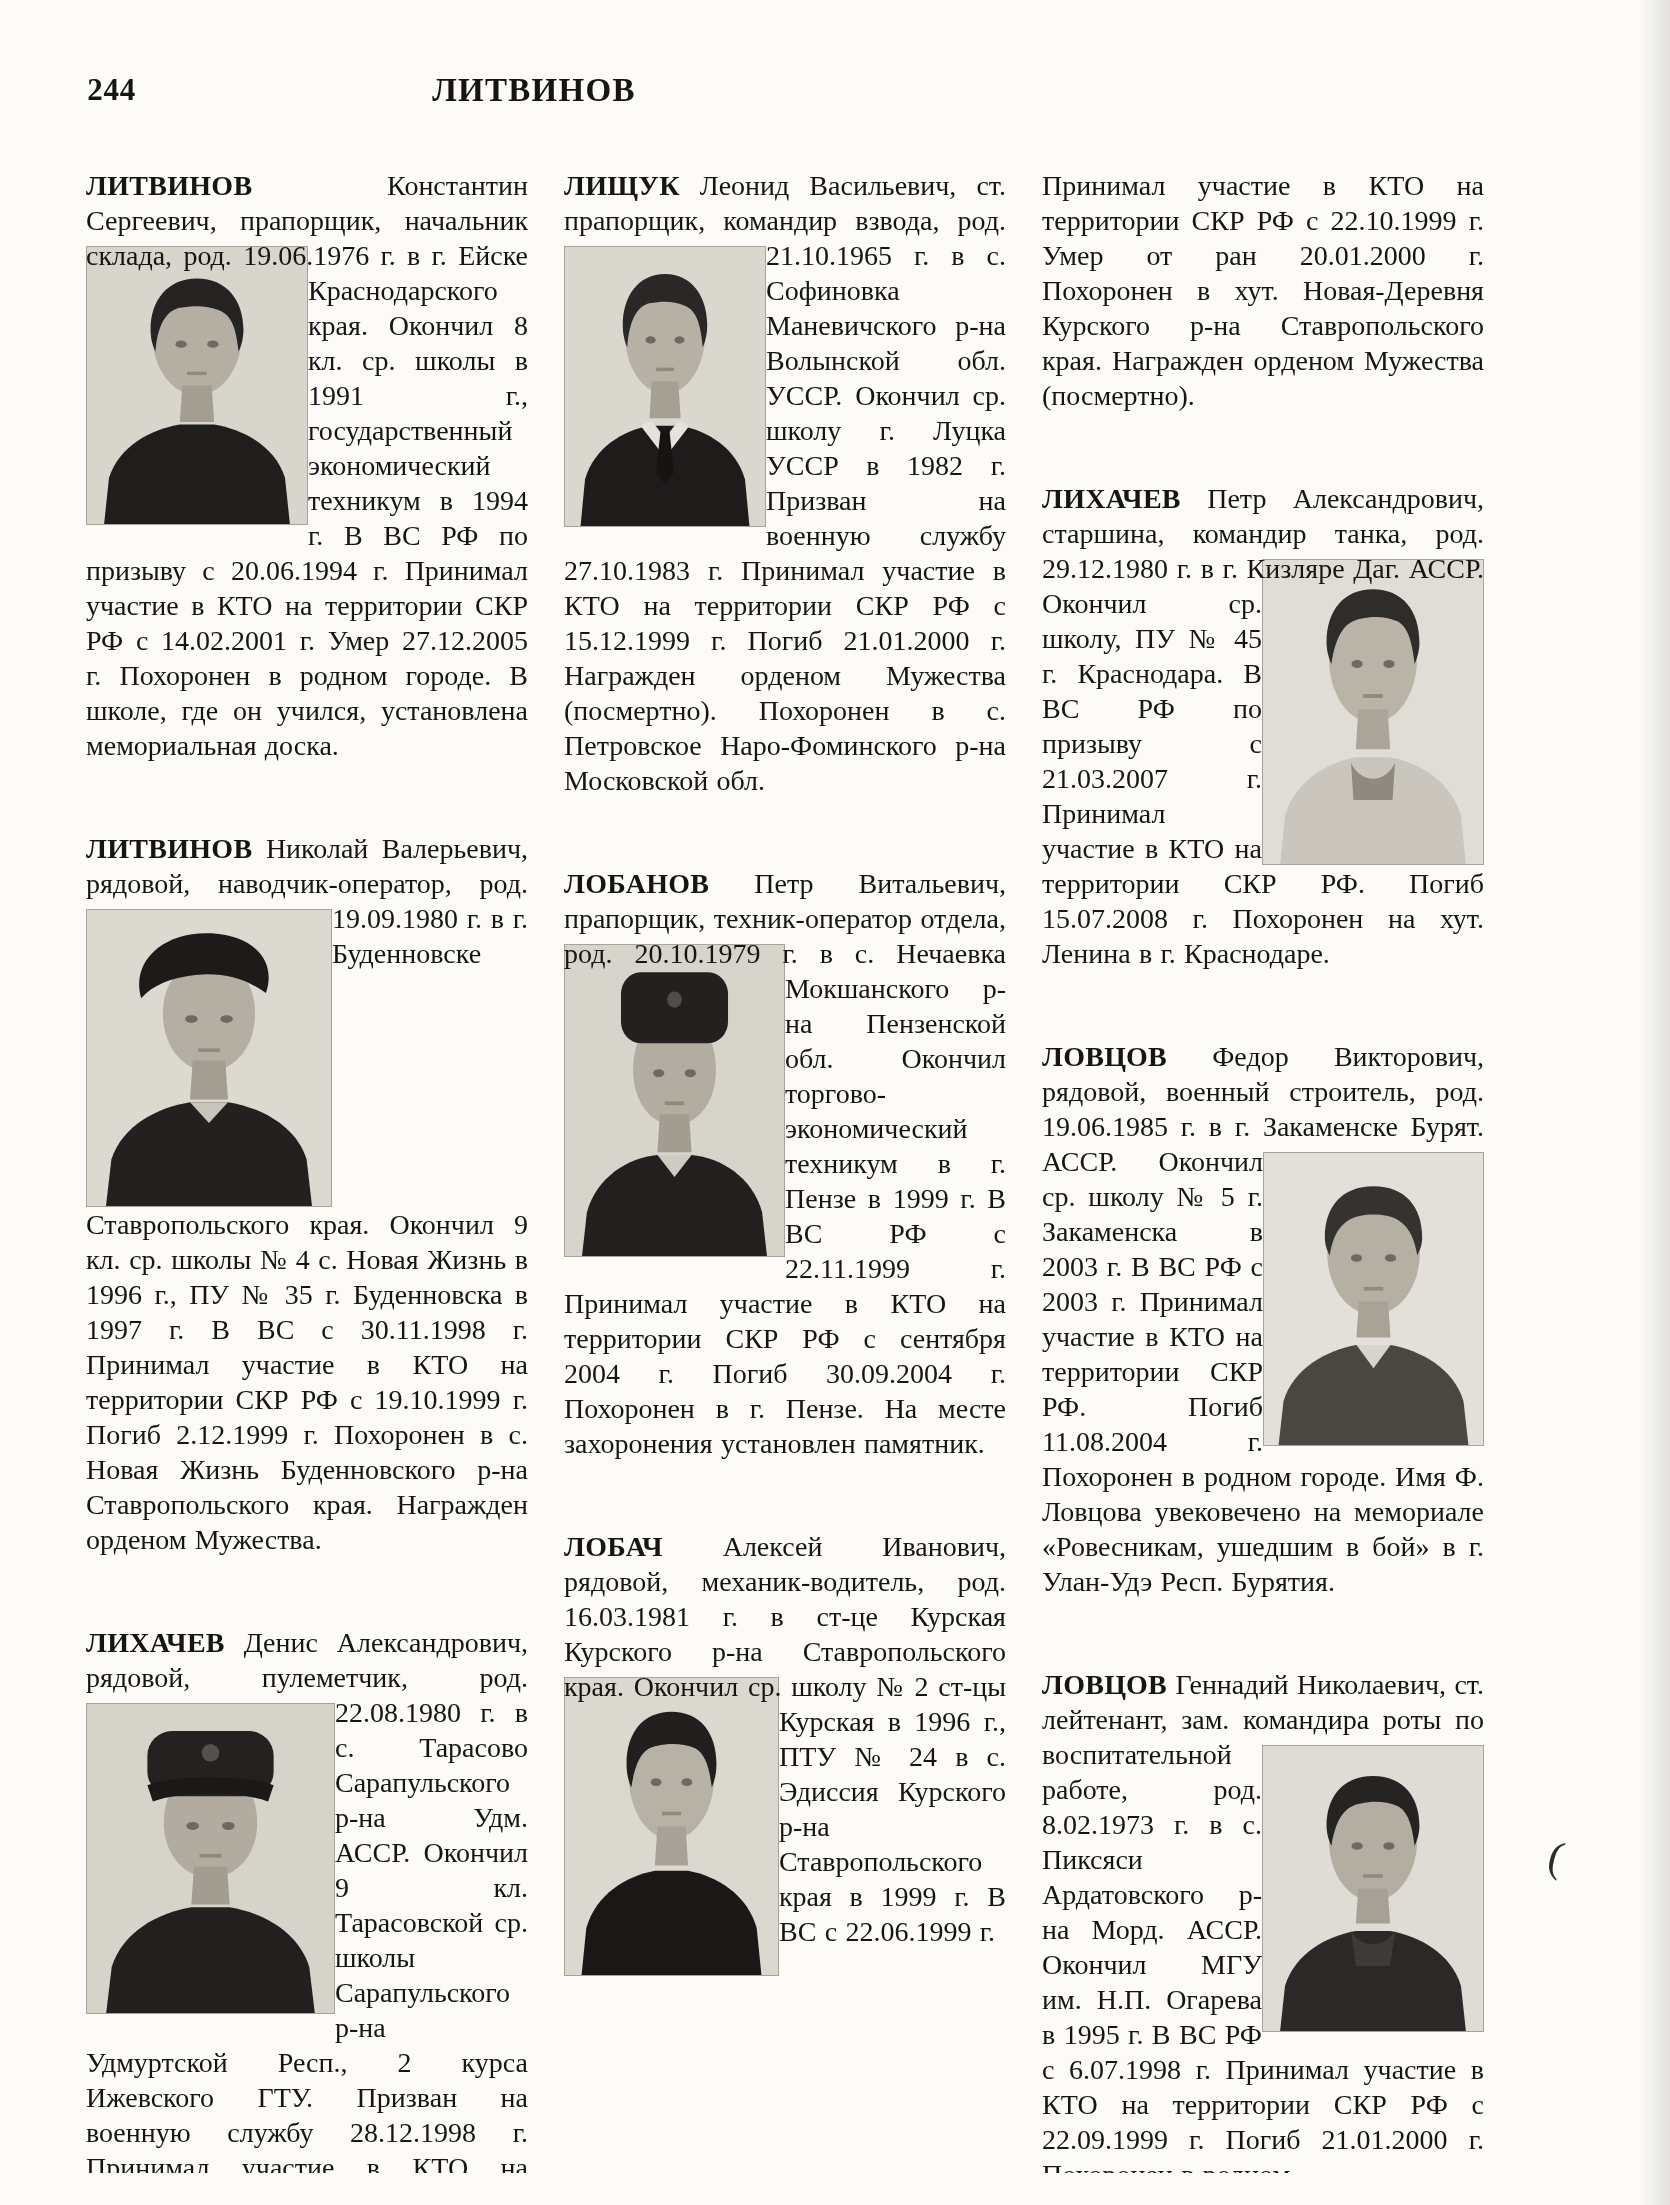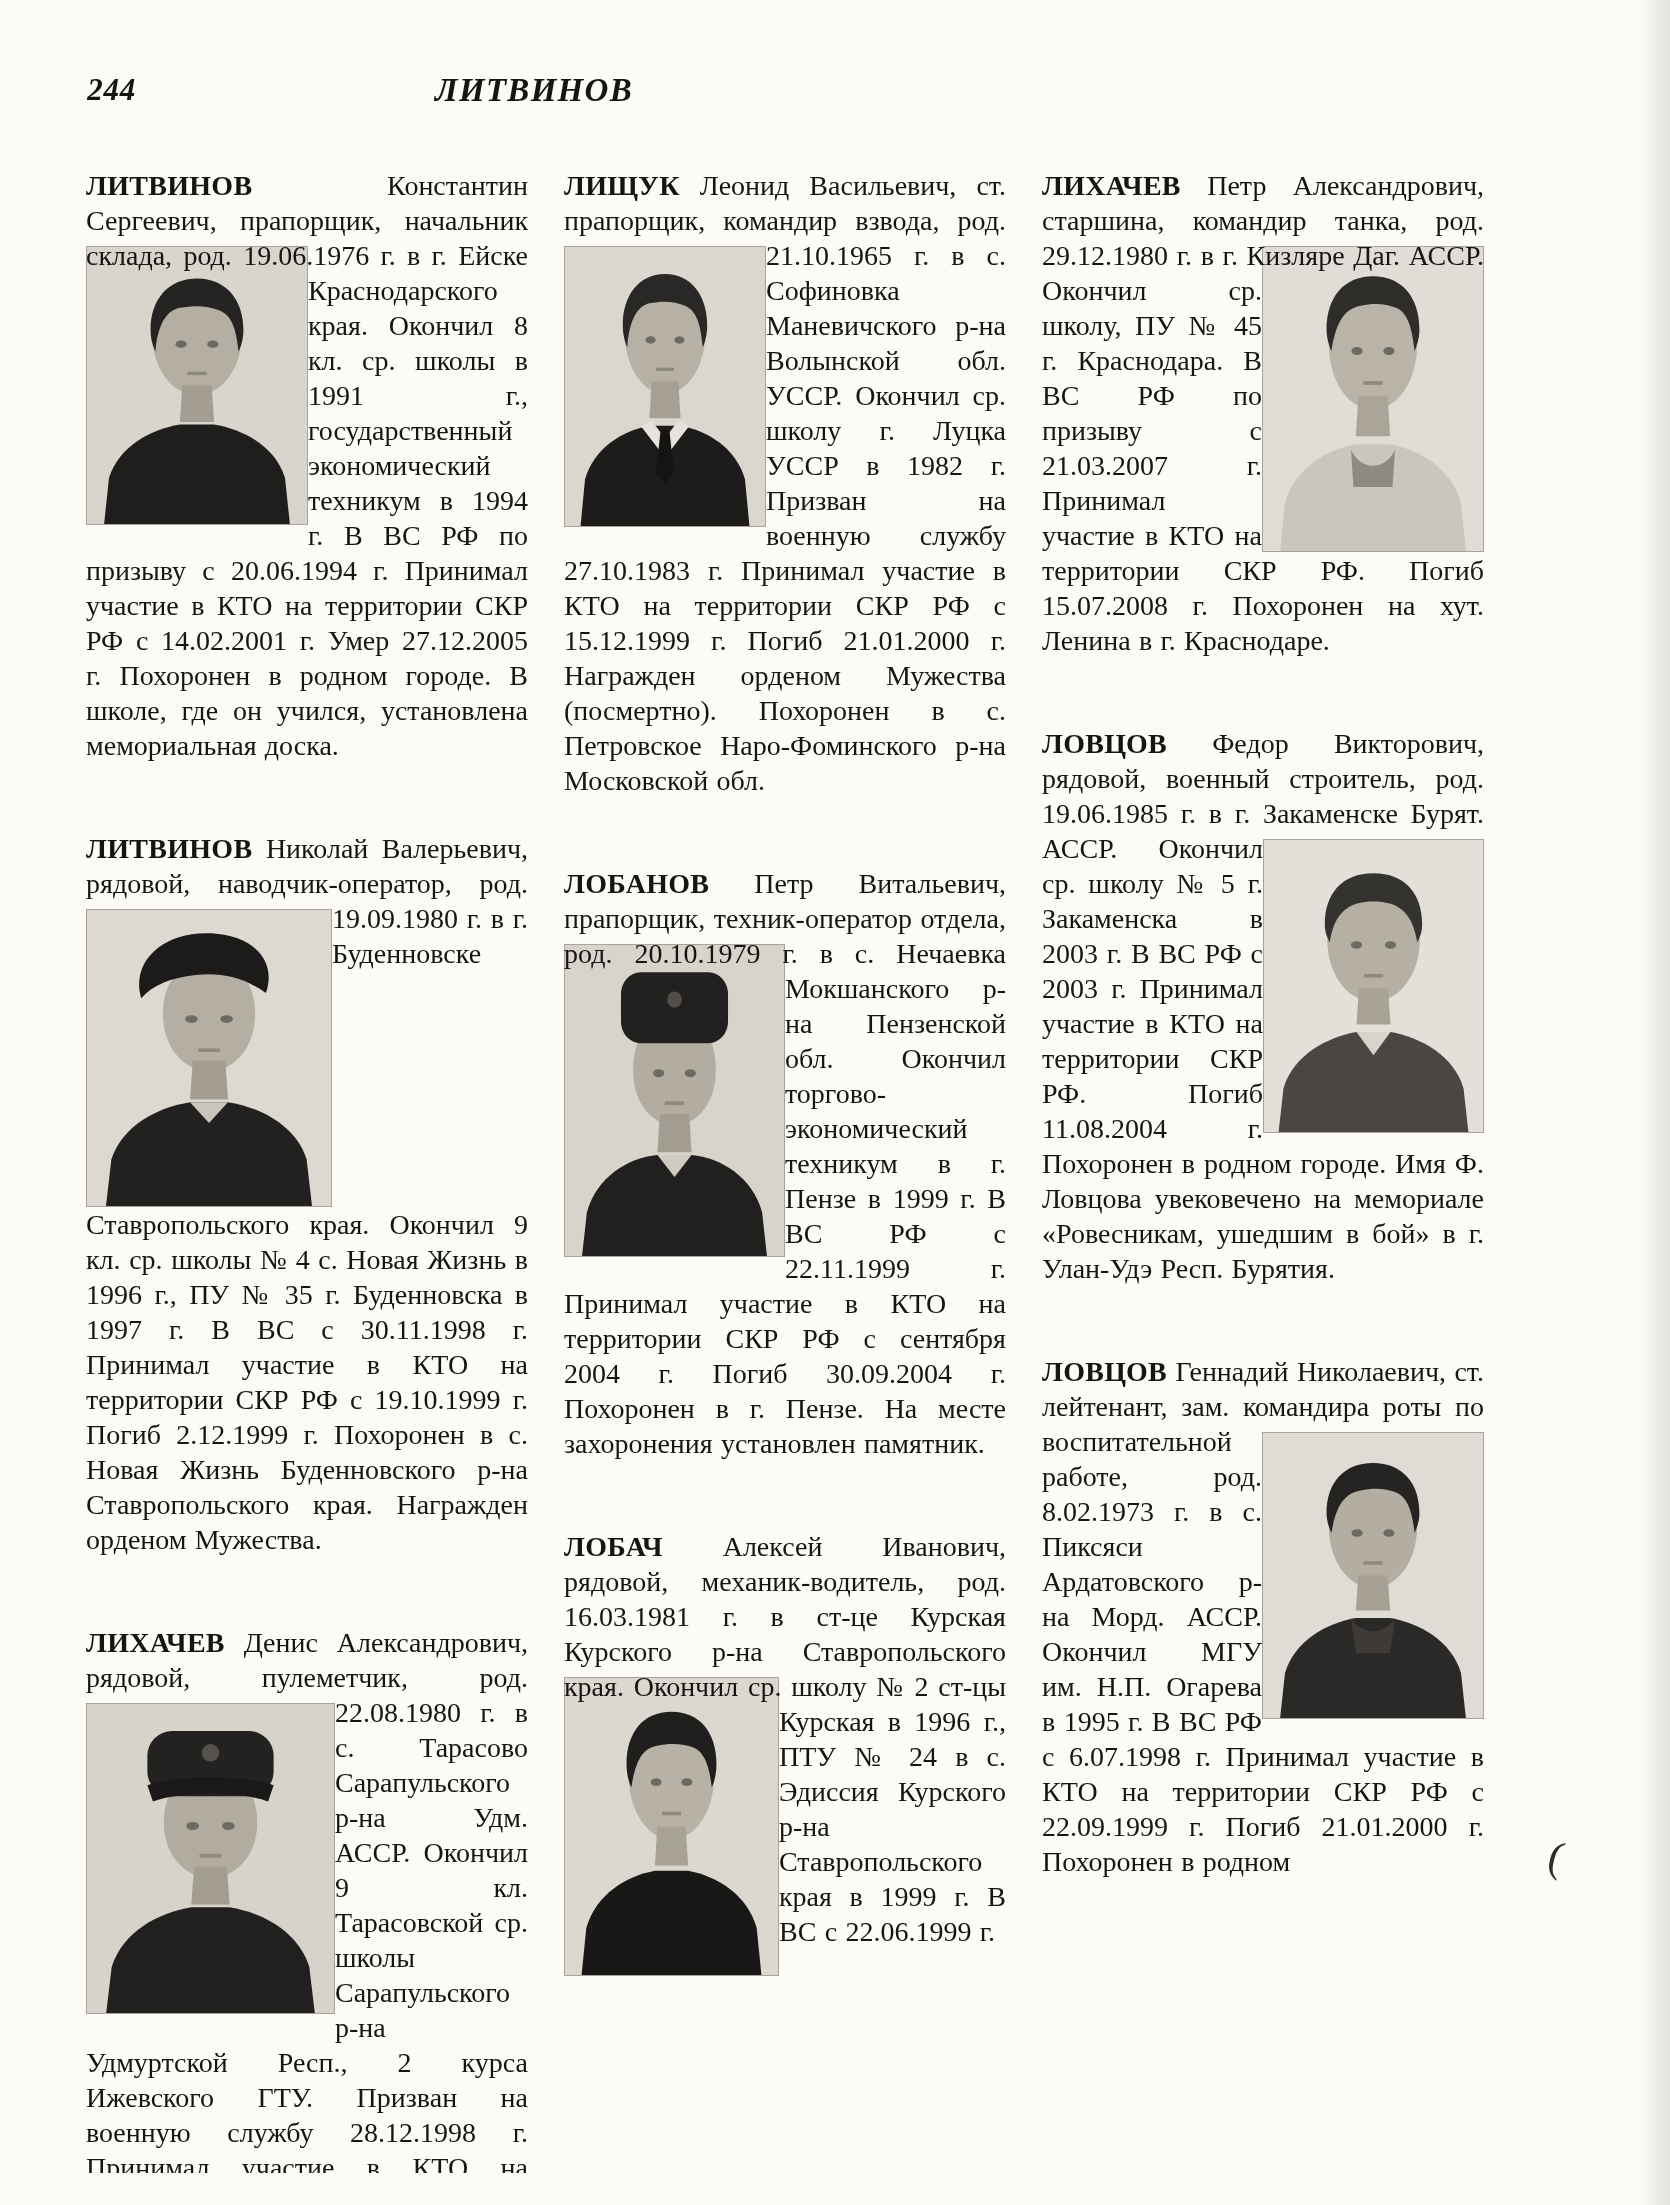--- a/index.html
+++ b/index.html
@@ -13,21 +13,21 @@
     position:absolute; inset:0;
     background:#fcfbf7;
     overflow:hidden;
   }
   
   .scan-shadow {
     position:absolute; top:0; right:0; width:31px; height:100%;
     background:linear-gradient(to right, rgba(0,0,0,0), rgba(0,0,0,0.10));
     pointer-events:none;
   }
-  .header { position:absolute; left:86px; top:72px; width:1398px; height:47px;font-style:italic; }
+  .header { position:absolute; left:86px; top:72px; width:1398px; height:47px; }
   .page-number { position:absolute; left:1.3px; top:0; font-size:31px; font-weight:700; letter-spacing:0.7px; }
   .running-title {
     position:absolute; left:194px; top:0; width:508px;
     text-align:center; font-size:33px; font-weight:700; letter-spacing:1.3px;
   }
   .columns {
     position:absolute; left:86px; top:168px;
     display:flex; gap:36px;
   }
   .column { width:442px; height:2005px; overflow:hidden; }
@@ -176,20 +176,21 @@
               <path d="M39 57 L51 57 L52 72 L38 72 Z" fill="#a7a196"></path>
               <path d="M7 114 L9 96 C13 83 26 76 38 74 L52 74 C64 76 77 83 81 96 L83 114 Z" fill="#191817"></path>
             </svg>
           </span><span>Окончил ср. школу № 2 ст-цы Курская в 1996 г., ПТУ № 24 в с. Эдиссия Курского р-на Ставропольского края в 1999 г. В ВС с 22.06.1999 г.</span>
       </p>
 
     </div>
 
     <div class="column">
 
+      <p class="entry continuation">Принимал участие в КТО на территории СКР РФ с 22.10.1999 г. Умер от ран 20.01.2000 г. Похоронен в хут. Новая-Деревня Курского р-на Ставропольского края. Награжден орденом Мужества (посмертно).</p>
 
       <p class="entry">
         <span class="surname">ЛИХАЧЕВ</span><span> Петр Александрович, старшина, командир танка, род. 29.12.1980 г. </span><span class="photo right ph-7">
             <svg viewBox="0 0 90 114" preserveAspectRatio="none" aria-hidden="true">
               <rect width="90" height="114" fill="#e0ddd6"></rect>
               <path d="M45 14 C56 14 63 23 63 37 C63 50 55 61 45 61 C35 61 27 50 27 37 C27 23 34 14 45 14 Z" fill="#b9b3a8"></path>
               <path d="M45 11 C33 11 26 19 26 31 C26 34 27 37 28 39 C30 27 34 23 40 22 C45 21 50 21 55 23 C59 25 61 30 62 39 C63 37 64 34 64 31 C64 19 57 11 45 11 Z" fill="#2f2d2a"></path>
               <ellipse cx="38.5" cy="39" rx="2.3" ry="1.5" fill="#6e6961"></ellipse>
               <ellipse cx="51.5" cy="39" rx="2.3" ry="1.5" fill="#6e6961"></ellipse>
               <path d="M41 51 L49 51" stroke="#8f897e" stroke-width="1.4"></path>

